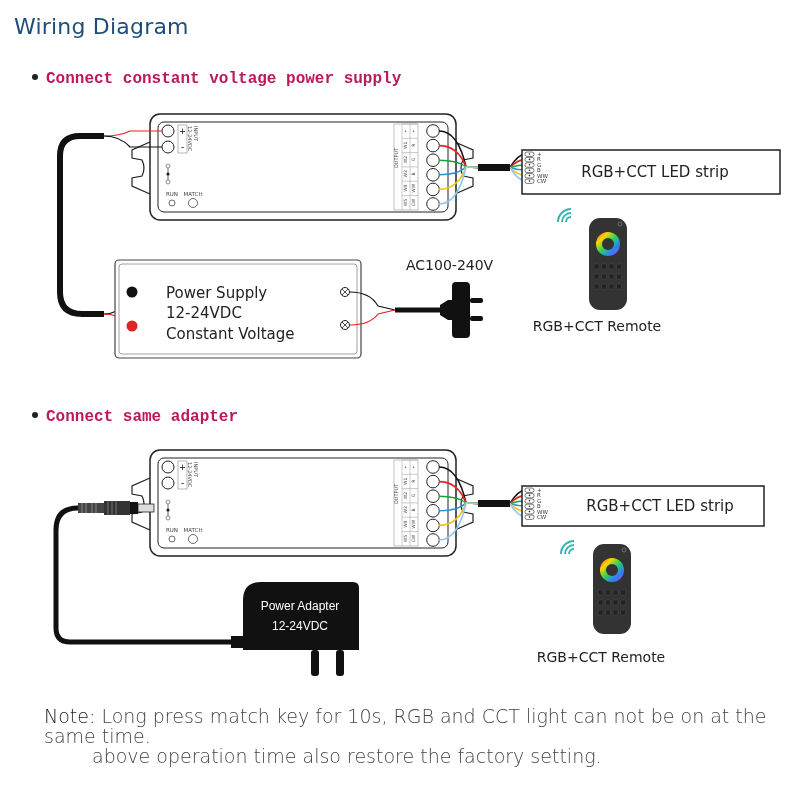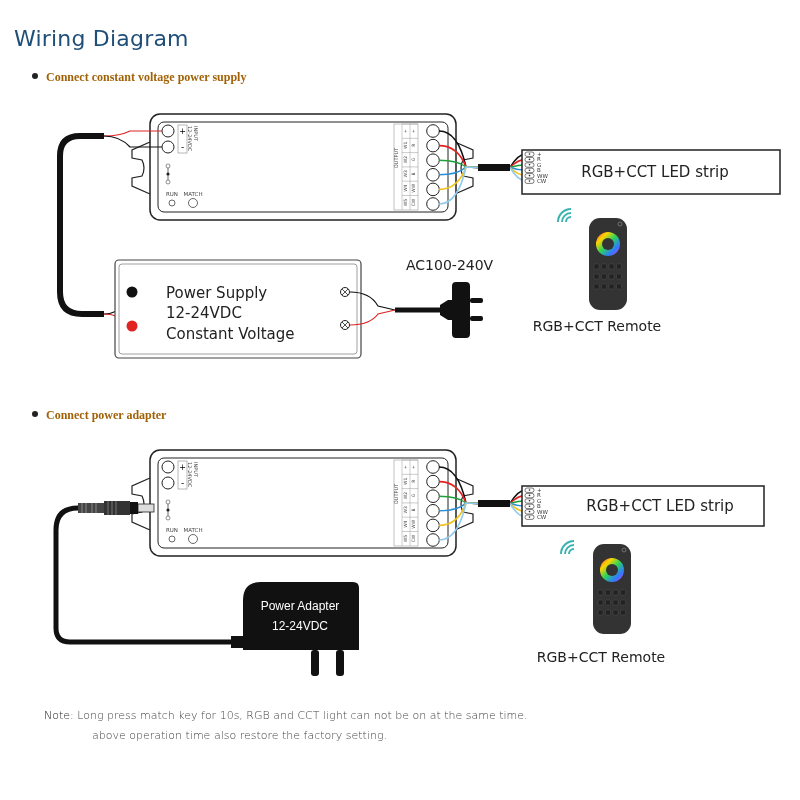--- a/index.html
+++ b/index.html
@@ -1,34 +1,34 @@
 <!DOCTYPE html>
 <html><head>
 <meta charset="utf-8">
 <style>
   html,body{margin:0;padding:0;background:#fff;}
   body{width:800px;height:800px;position:relative;overflow:hidden;font-family:"Liberation Sans",sans-serif;color:#222;}
   .abs{position:absolute;}
-  .title{left:14px;top:14px;font-size:22px;color:#1f4e79;font-family:"DejaVu Sans",sans-serif;font-weight:normal;letter-spacing:0.2px;margin-top:12px;}
-  .section{font-size:12px;font-weight:bold;color:#a16207;font-family:Liberation Serif, serif;}
+  .title{left:14px;top:14px;font-size:22px;color:#1f4e79;font-family:"DejaVu Sans",sans-serif;font-weight:normal;letter-spacing:0.2px;}
+  .section{font-size:16px;font-weight:bold;color:#be185d;font-family:Liberation Mono, monospace;}
   .section .dot{display:inline-block;width:6px;height:6px;border-radius:50%;background:#222;margin-right:8px;vertical-align:middle;position:relative;top:-2px;}
   svg{position:absolute;left:0;top:0;}
   .svgtext{font-family:"DejaVu Sans",sans-serif;}
-  .note{left:44px;top:706px;font-size:11px;line-height:20px;color:#444;font-family:"DejaVu Sans",sans-serif;font-weight:300;}
+  .note{left:44px;top:706px;font-size:19px;line-height:20px;color:#444;font-family:"DejaVu Sans",sans-serif;font-weight:300;}
   .note .lbl{color:#222;}
   .note .ind{padding-left:48px;}
 </style>
 </head>
 <body>
 
 <div class="abs title">Wiring Diagram</div>
 
 <div class="abs section" style="left:32px;top:70px;"><span class="dot"></span><span>Connect constant voltage power supply</span></div>
 
-<div class="abs section" style="left:32px;top:408px;"><span class="dot"></span><span>Connect power adapter</span></div>
+<div class="abs section" style="left:32px;top:408px;"><span class="dot"></span><span>Connect same adapter</span></div>
 
 <svg width="800" height="800" viewBox="0 0 800 800">
   <defs>
     <radialGradient id="wheel" cx="50%" cy="50%" r="50%">
       <stop offset="0" stop-color="#333"></stop>
       <stop offset="0.55" stop-color="#333"></stop>
       <stop offset="0.6" stop-color="#f0f"></stop>
       <stop offset="1" stop-color="#0ff"></stop>
     </radialGradient>
     <linearGradient id="wheelRing" x1="0" y1="0" x2="1" y2="1">

